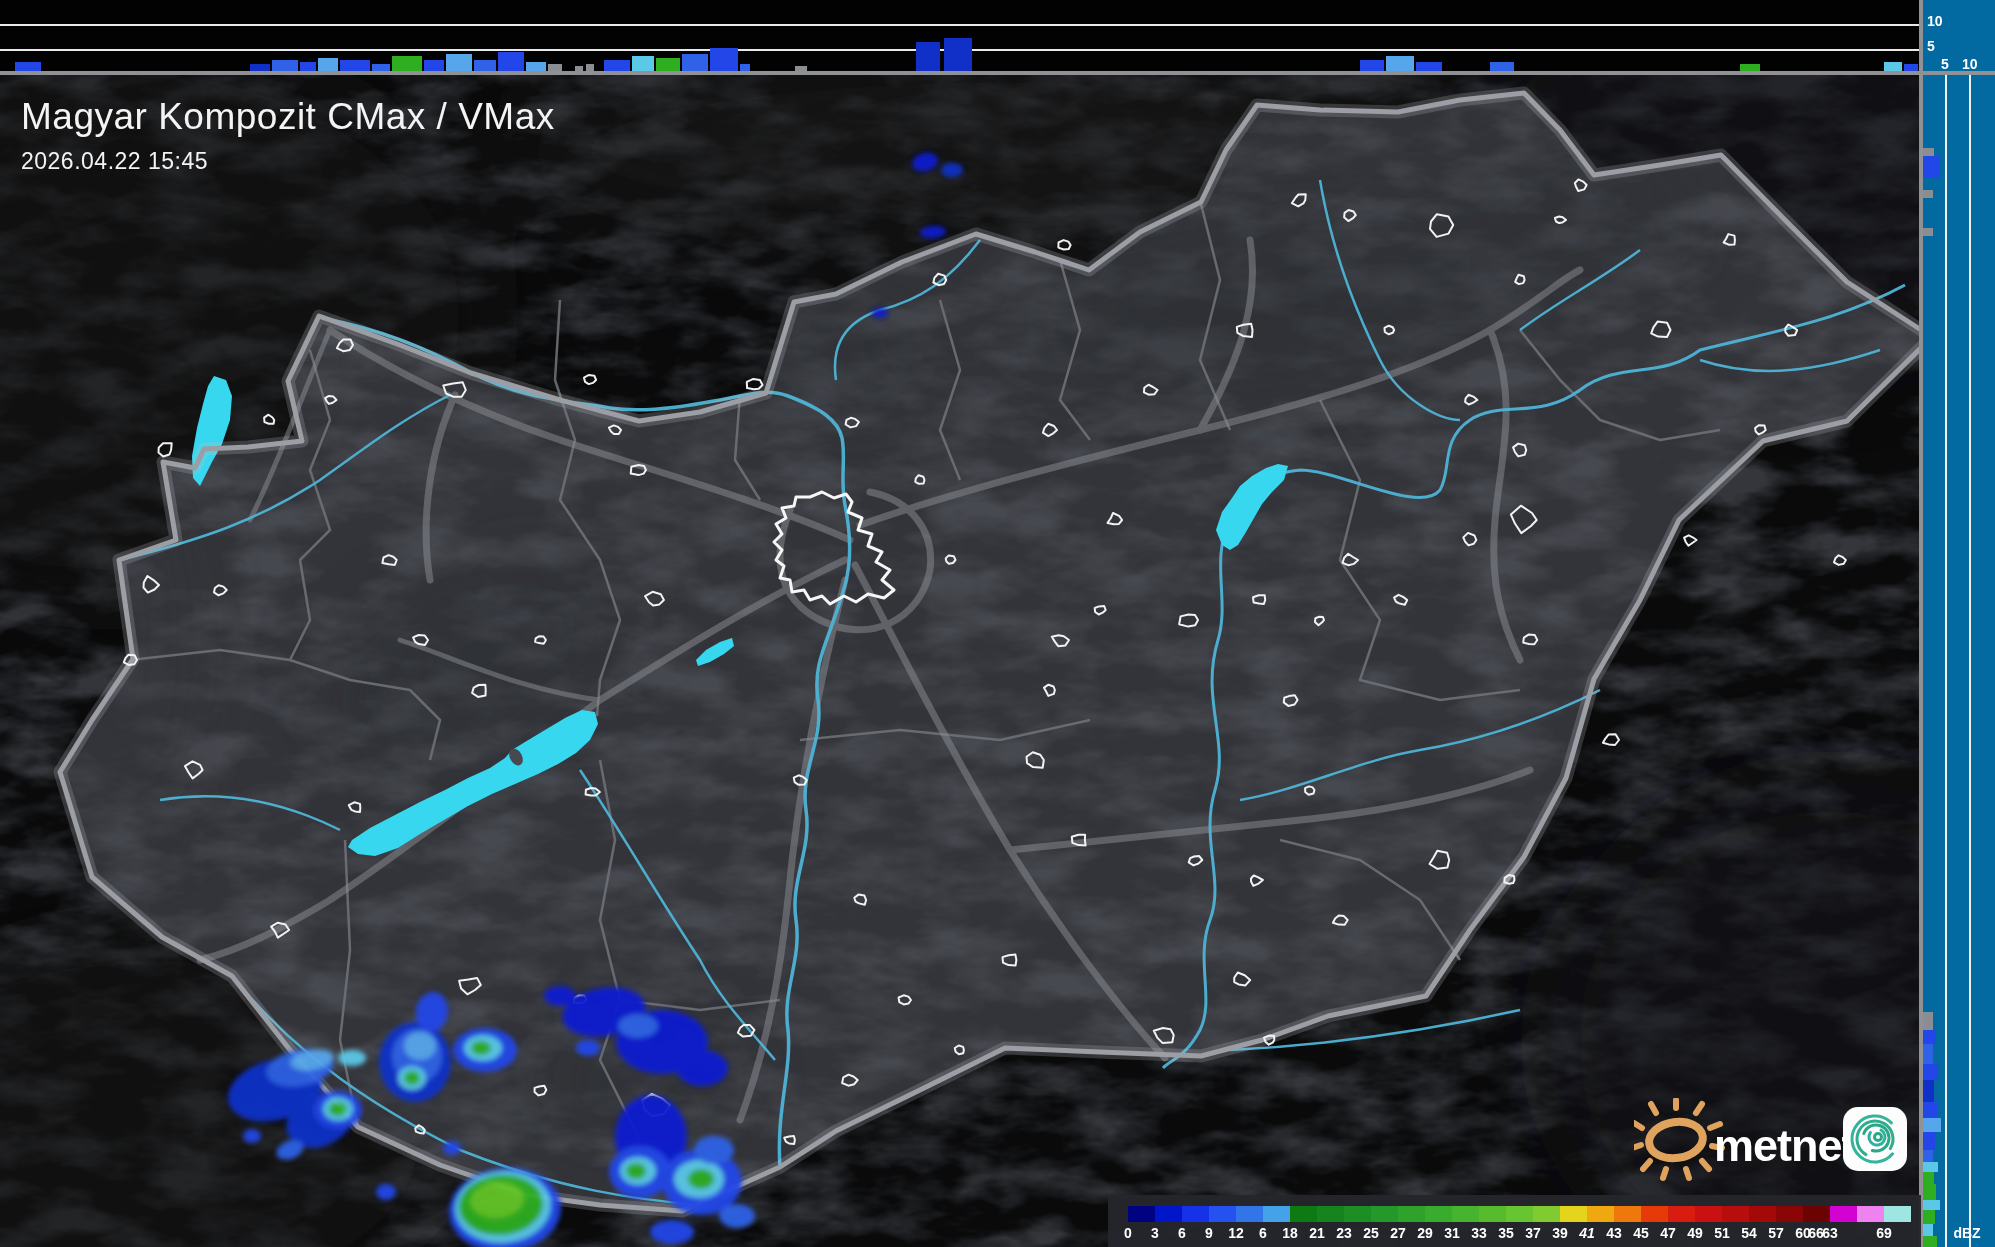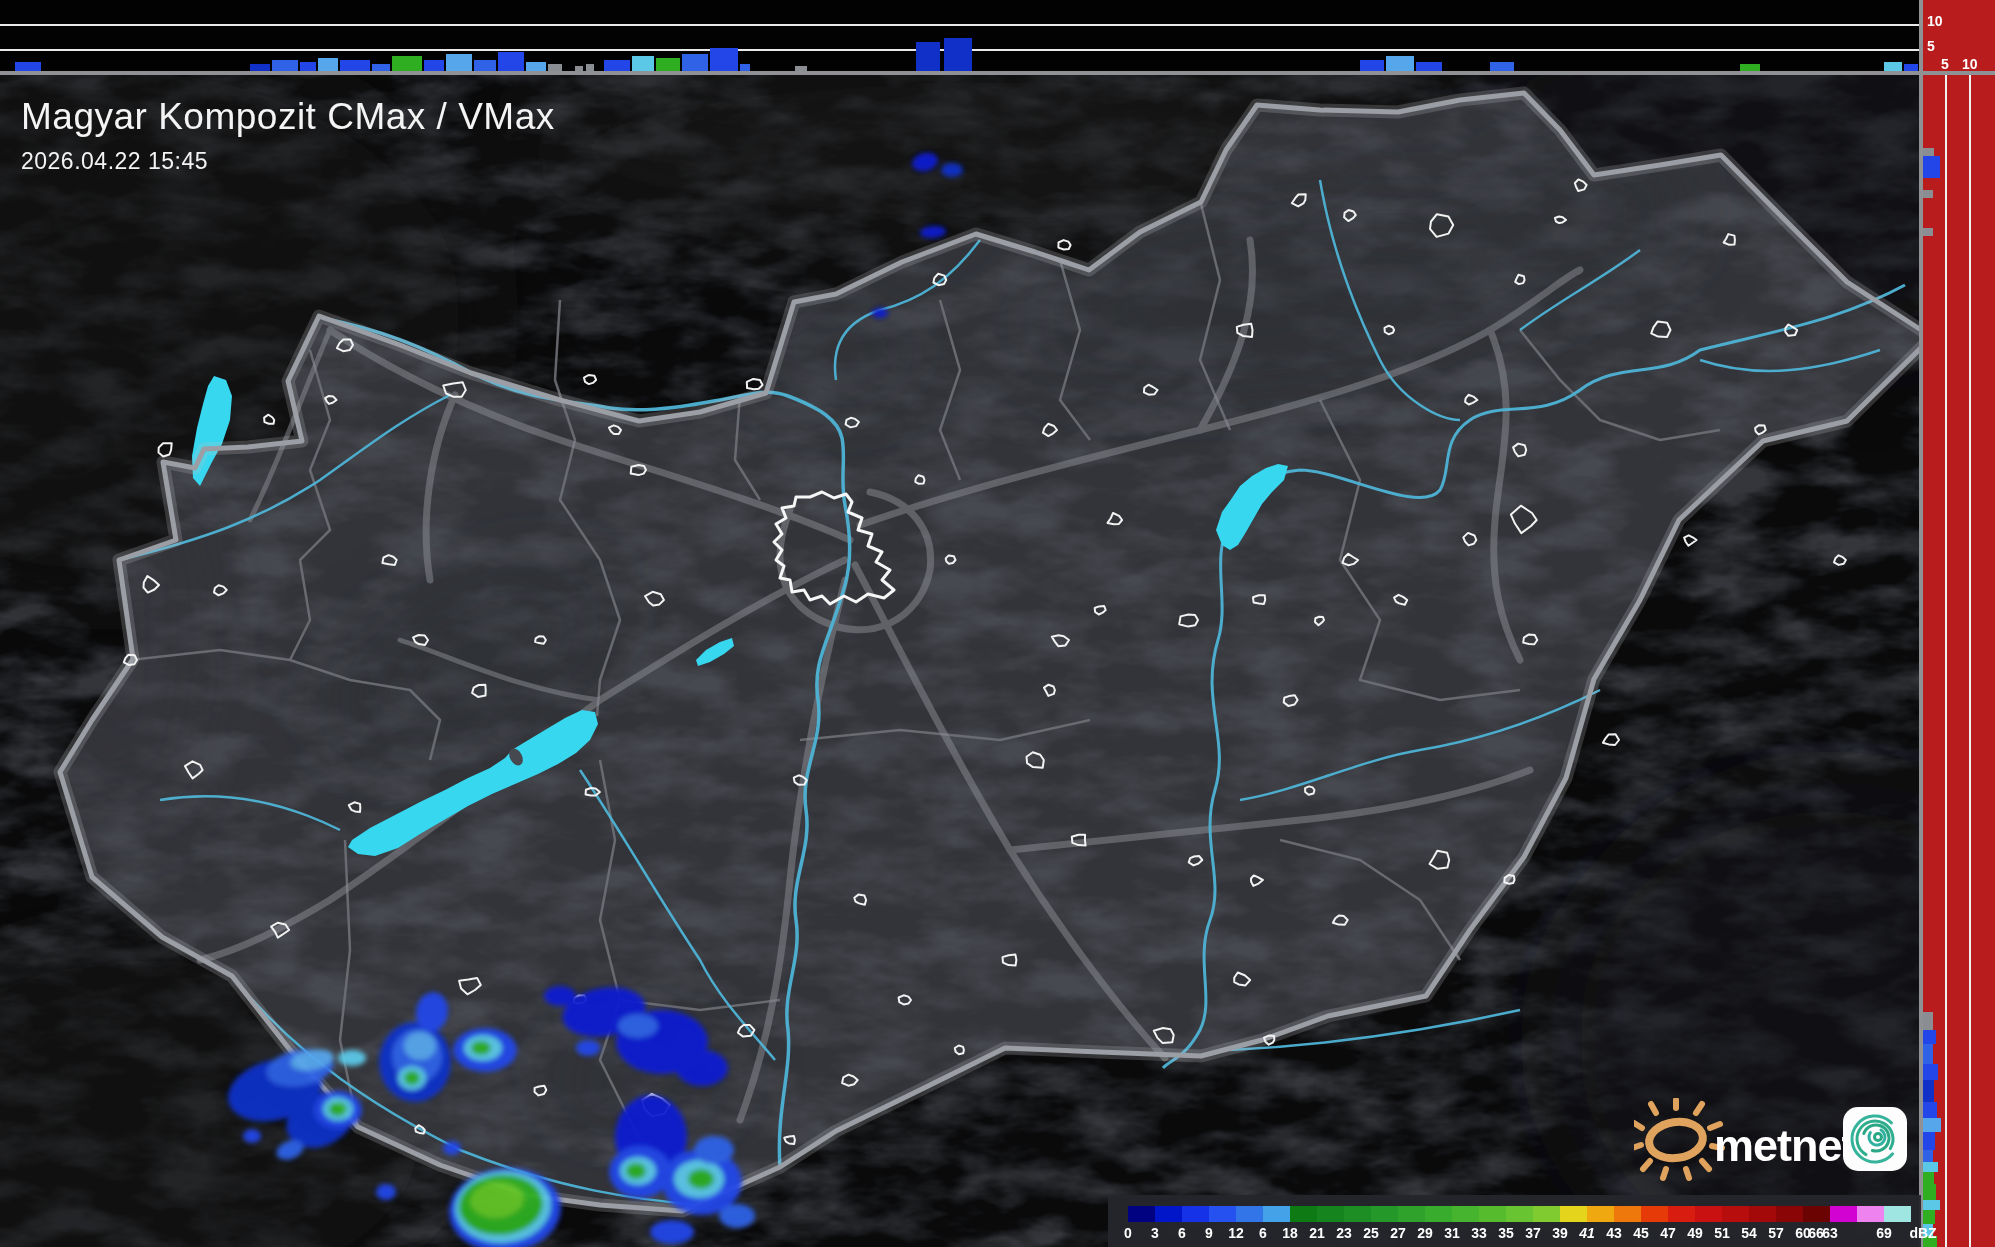--- a/index.html
+++ b/index.html
@@ -3,21 +3,21 @@
 <meta charset="utf-8">
 <style>
   html,body{margin:0;padding:0;background:#000;}
   #app{position:relative;width:1995px;height:1247px;background:#000;overflow:hidden;
        font-family:"Liberation Sans","DejaVu Sans",sans-serif;}
   
   #top-strip{position:absolute;left:0;top:0;width:1921px;height:73px;background:#020202;}
   .hgrid{position:absolute;left:0;width:100%;height:2px;background:#e9e9e9;}
   .tbar{position:absolute;bottom:1px;}
   
-  #right-strip{position:absolute;left:1921px;top:0;width:74px;height:1247px;background:#b91c1c;text-align:right;}
+  #right-strip{position:absolute;left:1921px;top:0;width:74px;height:1247px;background:#0369a1;text-align:right;}
   .vgrid{position:absolute;top:73px;bottom:0;width:2px;background:#f0f0f0;}
   .rbar{position:absolute;left:2px;}
   .axlabel{position:absolute;color:#fff;font-size:14px;font-weight:bold;line-height:1;}
   
   #div-h{position:absolute;left:0;top:71px;width:1995px;height:4px;background:#8f9195;z-index:5;}
   #div-v{position:absolute;left:1919px;top:0;width:4px;height:1247px;background:#8f9195;z-index:5;}
   
   #map{position:absolute;left:0;top:73px;width:1921px;height:1174px;}
   #title-block{position:absolute;left:21px;top:96px;z-index:10;color:#f4f4f4;}
   #main-title{font-size:37px;font-weight:500;letter-spacing:.5px;}
@@ -434,21 +434,21 @@
         <div class="leglabel" style="left: 560px;">47</div>
         <div class="leglabel" style="left: 587px;">49</div>
         <div class="leglabel" style="left: 614px;">51</div>
         <div class="leglabel" style="left: 641px;">54</div>
         <div class="leglabel" style="left: 668px;">57</div>
         <div class="leglabel" style="left: 695px;">60</div>
         <div class="leglabel" style="left: 722px;">63</div>
         <div class="leglabel" style="left: 708px;">66</div>
         <div class="leglabel" style="left: 776px;">69</div>
       </div>
-    <div class="leglabel" style="left:815px">dBZ</div>
+    <div class="leglabel" style="left:859px">dBZ</div>
   </div>
 
   <div id="logo">
     <svg width="284" height="88" viewBox="0 0 284 88">
       <g stroke="#e0a35e" fill="none" stroke-linecap="round">
         <ellipse cx="42" cy="42" rx="27" ry="18" stroke-width="8" transform="rotate(-8 42 42)"></ellipse>
         <g stroke-width="6">
           <line x1="42" y1="10" x2="42" y2="2"></line>
             <line x1="62" y1="15" x2="68" y2="6"></line>
           <line x1="76" y1="30" x2="86" y2="26"></line>

